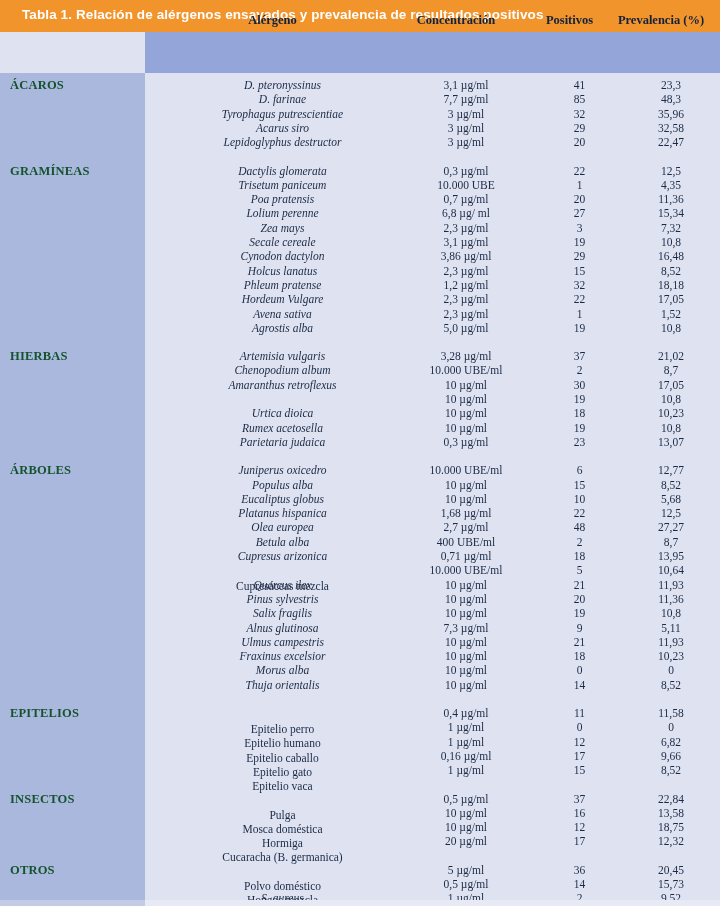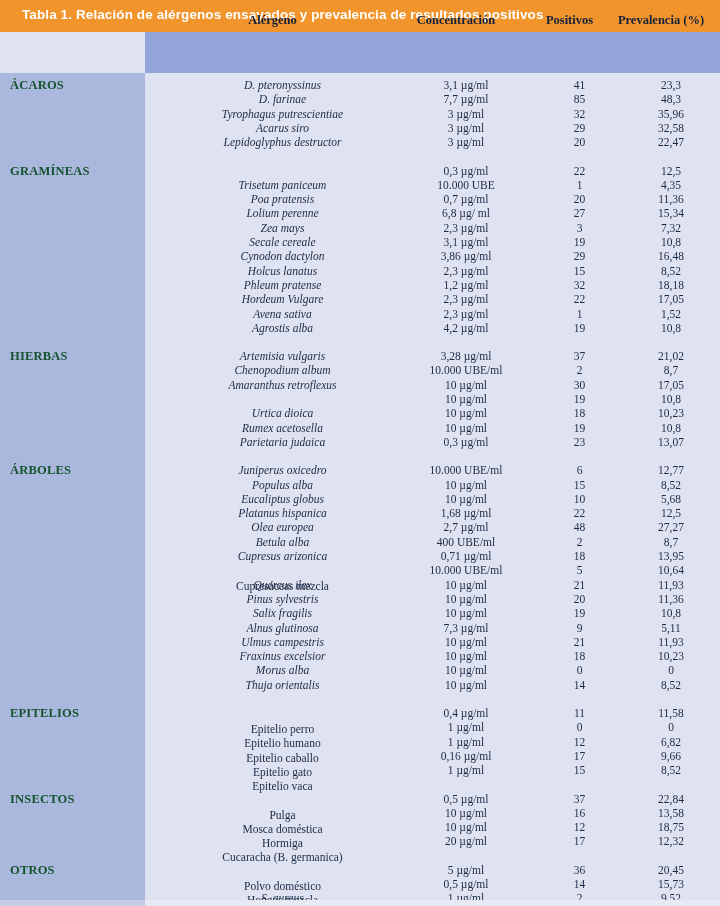--- a/index.html
+++ b/index.html
@@ -194,20 +194,21 @@
         <div class="cell c-positives">29</div>
         <div class="cell c-prevalence">32,58</div>
       </div>
       <div class="row" style="position: absolute; left: 10px; top: 62.2px; width: 565px;">
         <div class="cell c-allergen">Lepidoglyphus destructor</div>
         <div class="cell c-concentration">3 µg/ml</div>
         <div class="cell c-positives">20</div>
         <div class="cell c-prevalence">22,47</div>
       </div>
       <div class="row" style="position: absolute; left: 10px; top: 90.5px; width: 565px;">
+        <div class="cell c-allergen">Dactylis glomerata</div>
         <div class="cell c-concentration">0,3 µg/ml</div>
         <div class="cell c-positives">22</div>
         <div class="cell c-prevalence">12,5</div>
       </div>
       <div class="row" style="position: absolute; left: 10px; top: 104.8px; width: 565px;">
         <div class="cell c-allergen">Trisetum paniceum</div>
         <div class="cell c-concentration">10.000 UBE</div>
         <div class="cell c-positives">1</div>
         <div class="cell c-prevalence">4,35</div>
       </div>
@@ -260,21 +261,21 @@
         <div class="cell c-prevalence">17,05</div>
       </div>
       <div class="row" style="position: absolute; left: 10px; top: 233.5px; width: 565px;">
         <div class="cell c-allergen">Avena sativa</div>
         <div class="cell c-concentration">2,3 µg/ml</div>
         <div class="cell c-positives">1</div>
         <div class="cell c-prevalence">1,52</div>
       </div>
       <div class="row" style="position: absolute; left: 10px; top: 247.8px; width: 565px;">
         <div class="cell c-allergen">Agrostis alba</div>
-        <div class="cell c-concentration">4,2 µg/ml</div>
+        <div class="cell c-concentration">5,0 µg/ml</div>
         <div class="cell c-positives">19</div>
         <div class="cell c-prevalence">10,8</div>
       </div>
       <div class="row" style="position: absolute; left: 10px; top: 276.1px; width: 565px;">
         <div class="cell c-allergen">Artemisia vulgaris</div>
         <div class="cell c-concentration">3,28 µg/ml</div>
         <div class="cell c-positives">37</div>
         <div class="cell c-prevalence">21,02</div>
       </div>
       <div class="row" style="position: absolute; left: 10px; top: 290.4px; width: 565px;">

